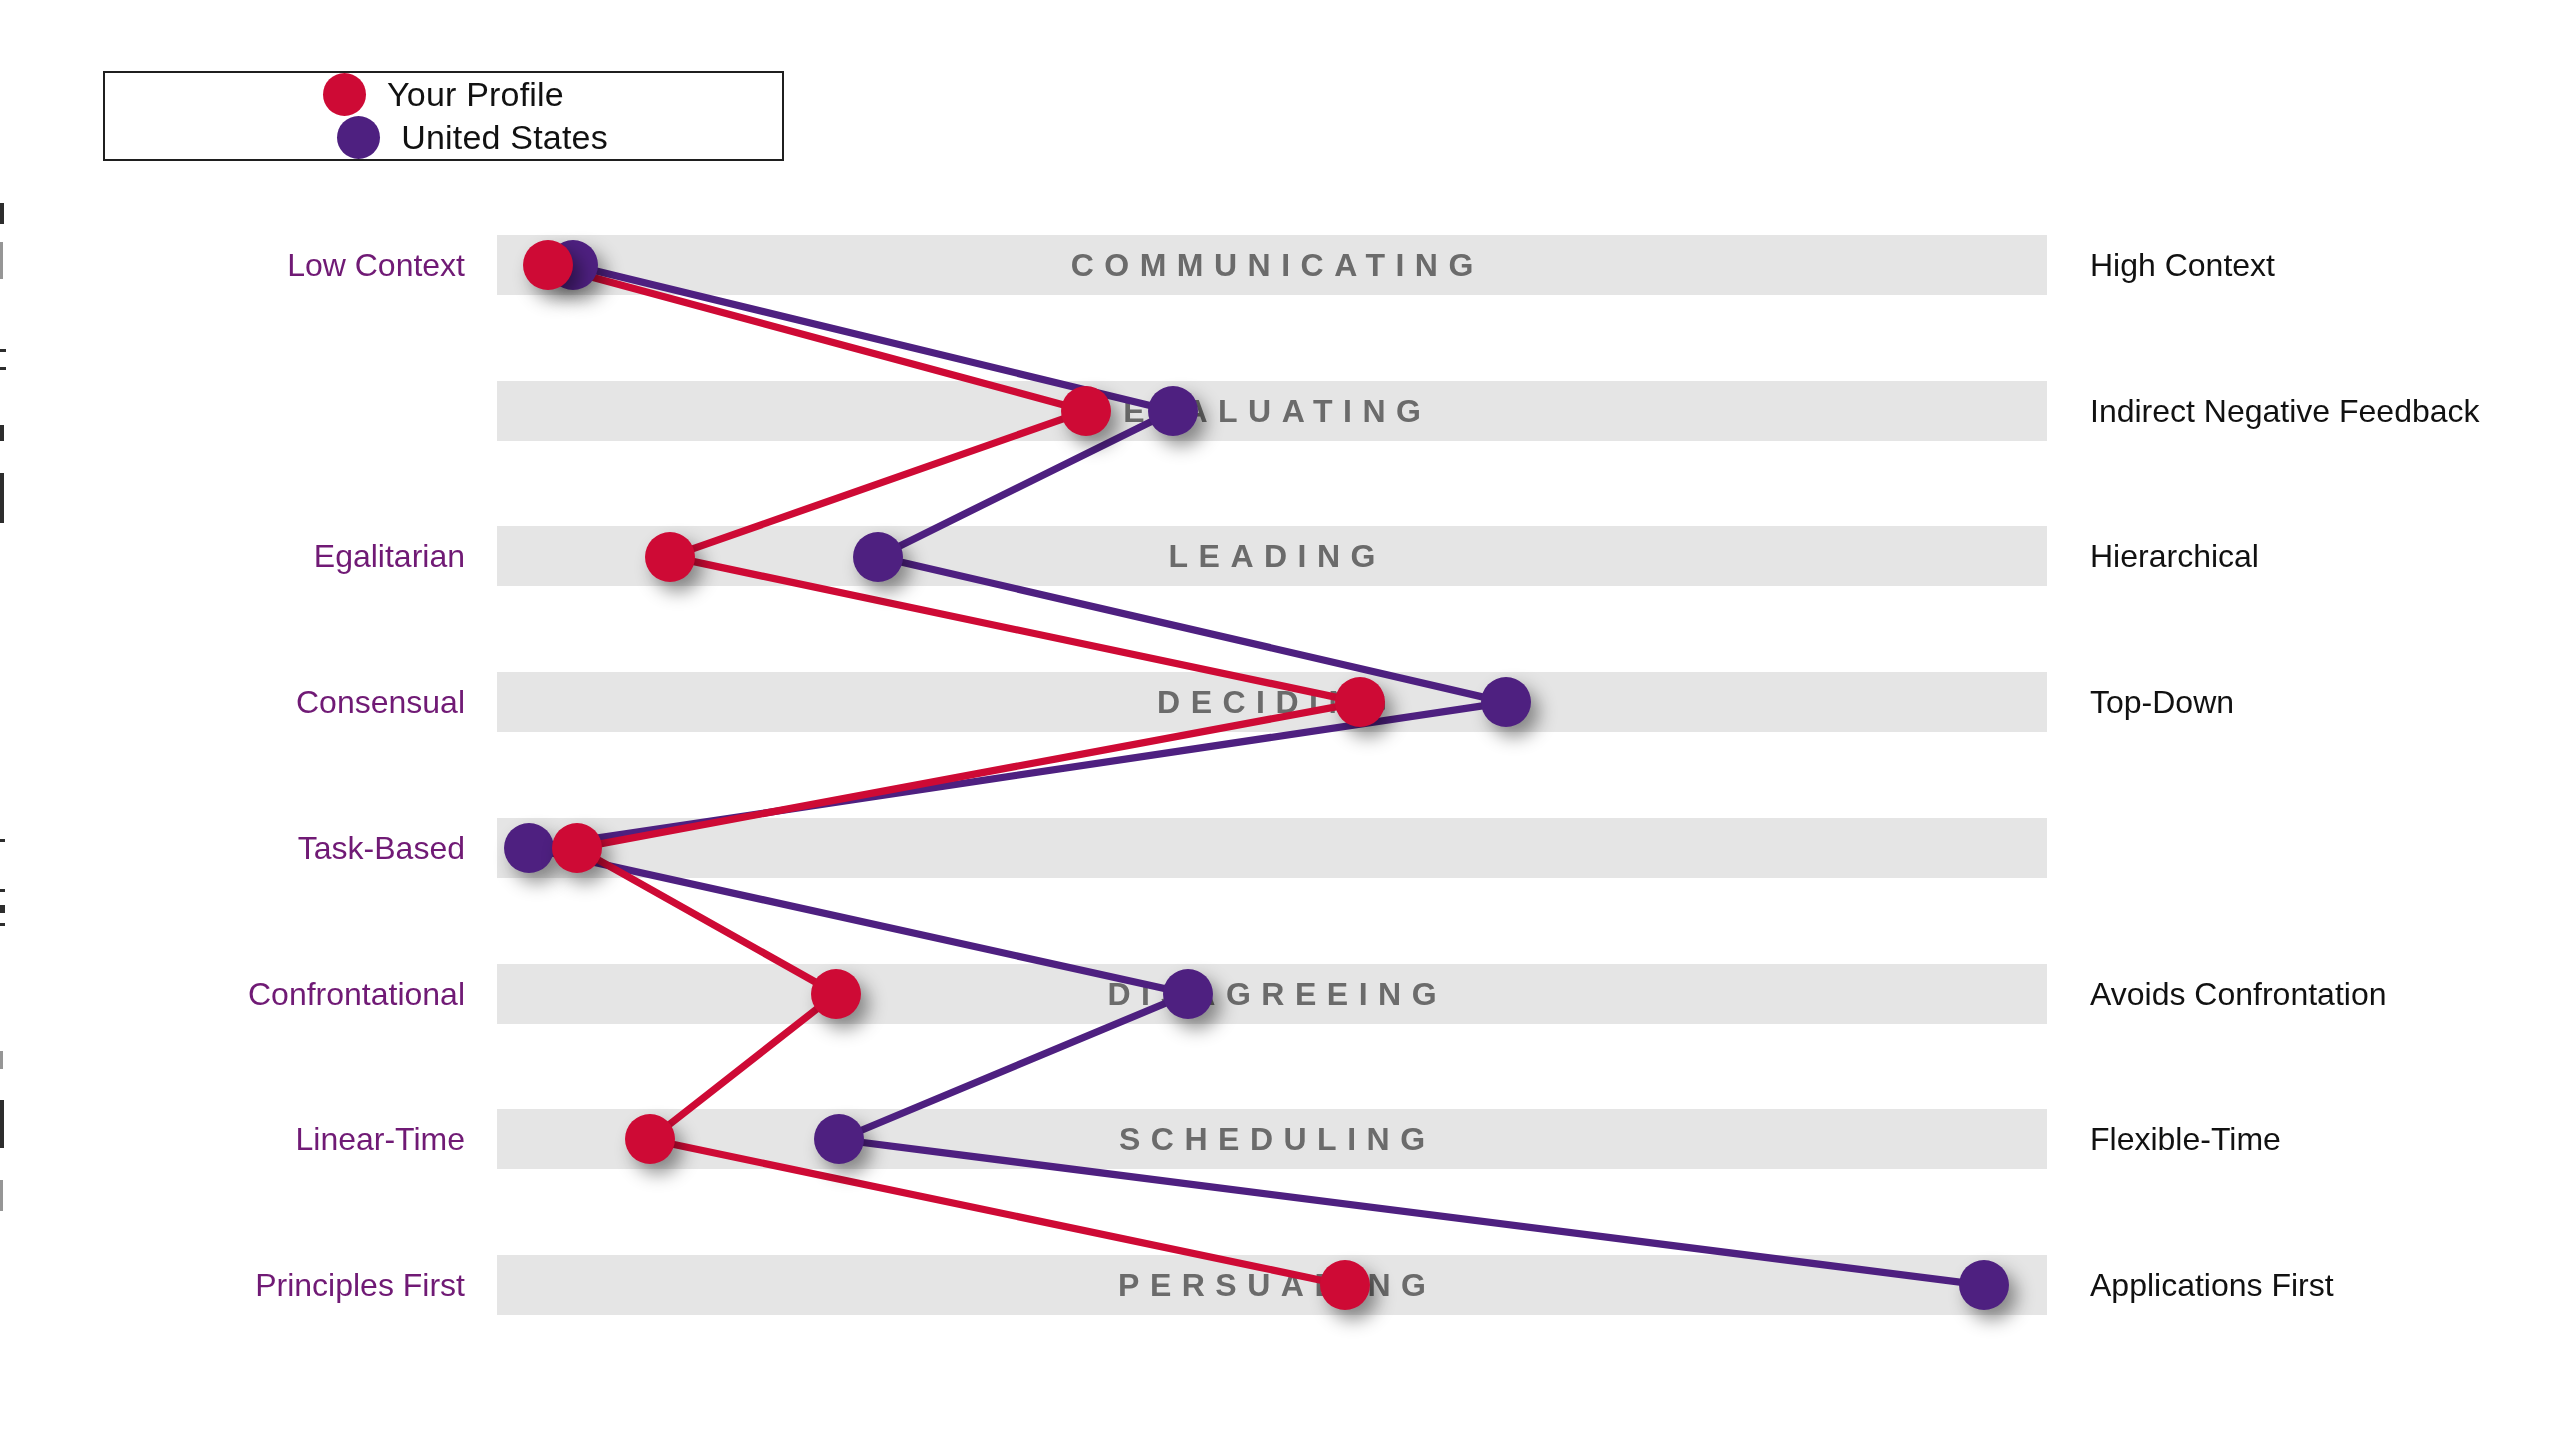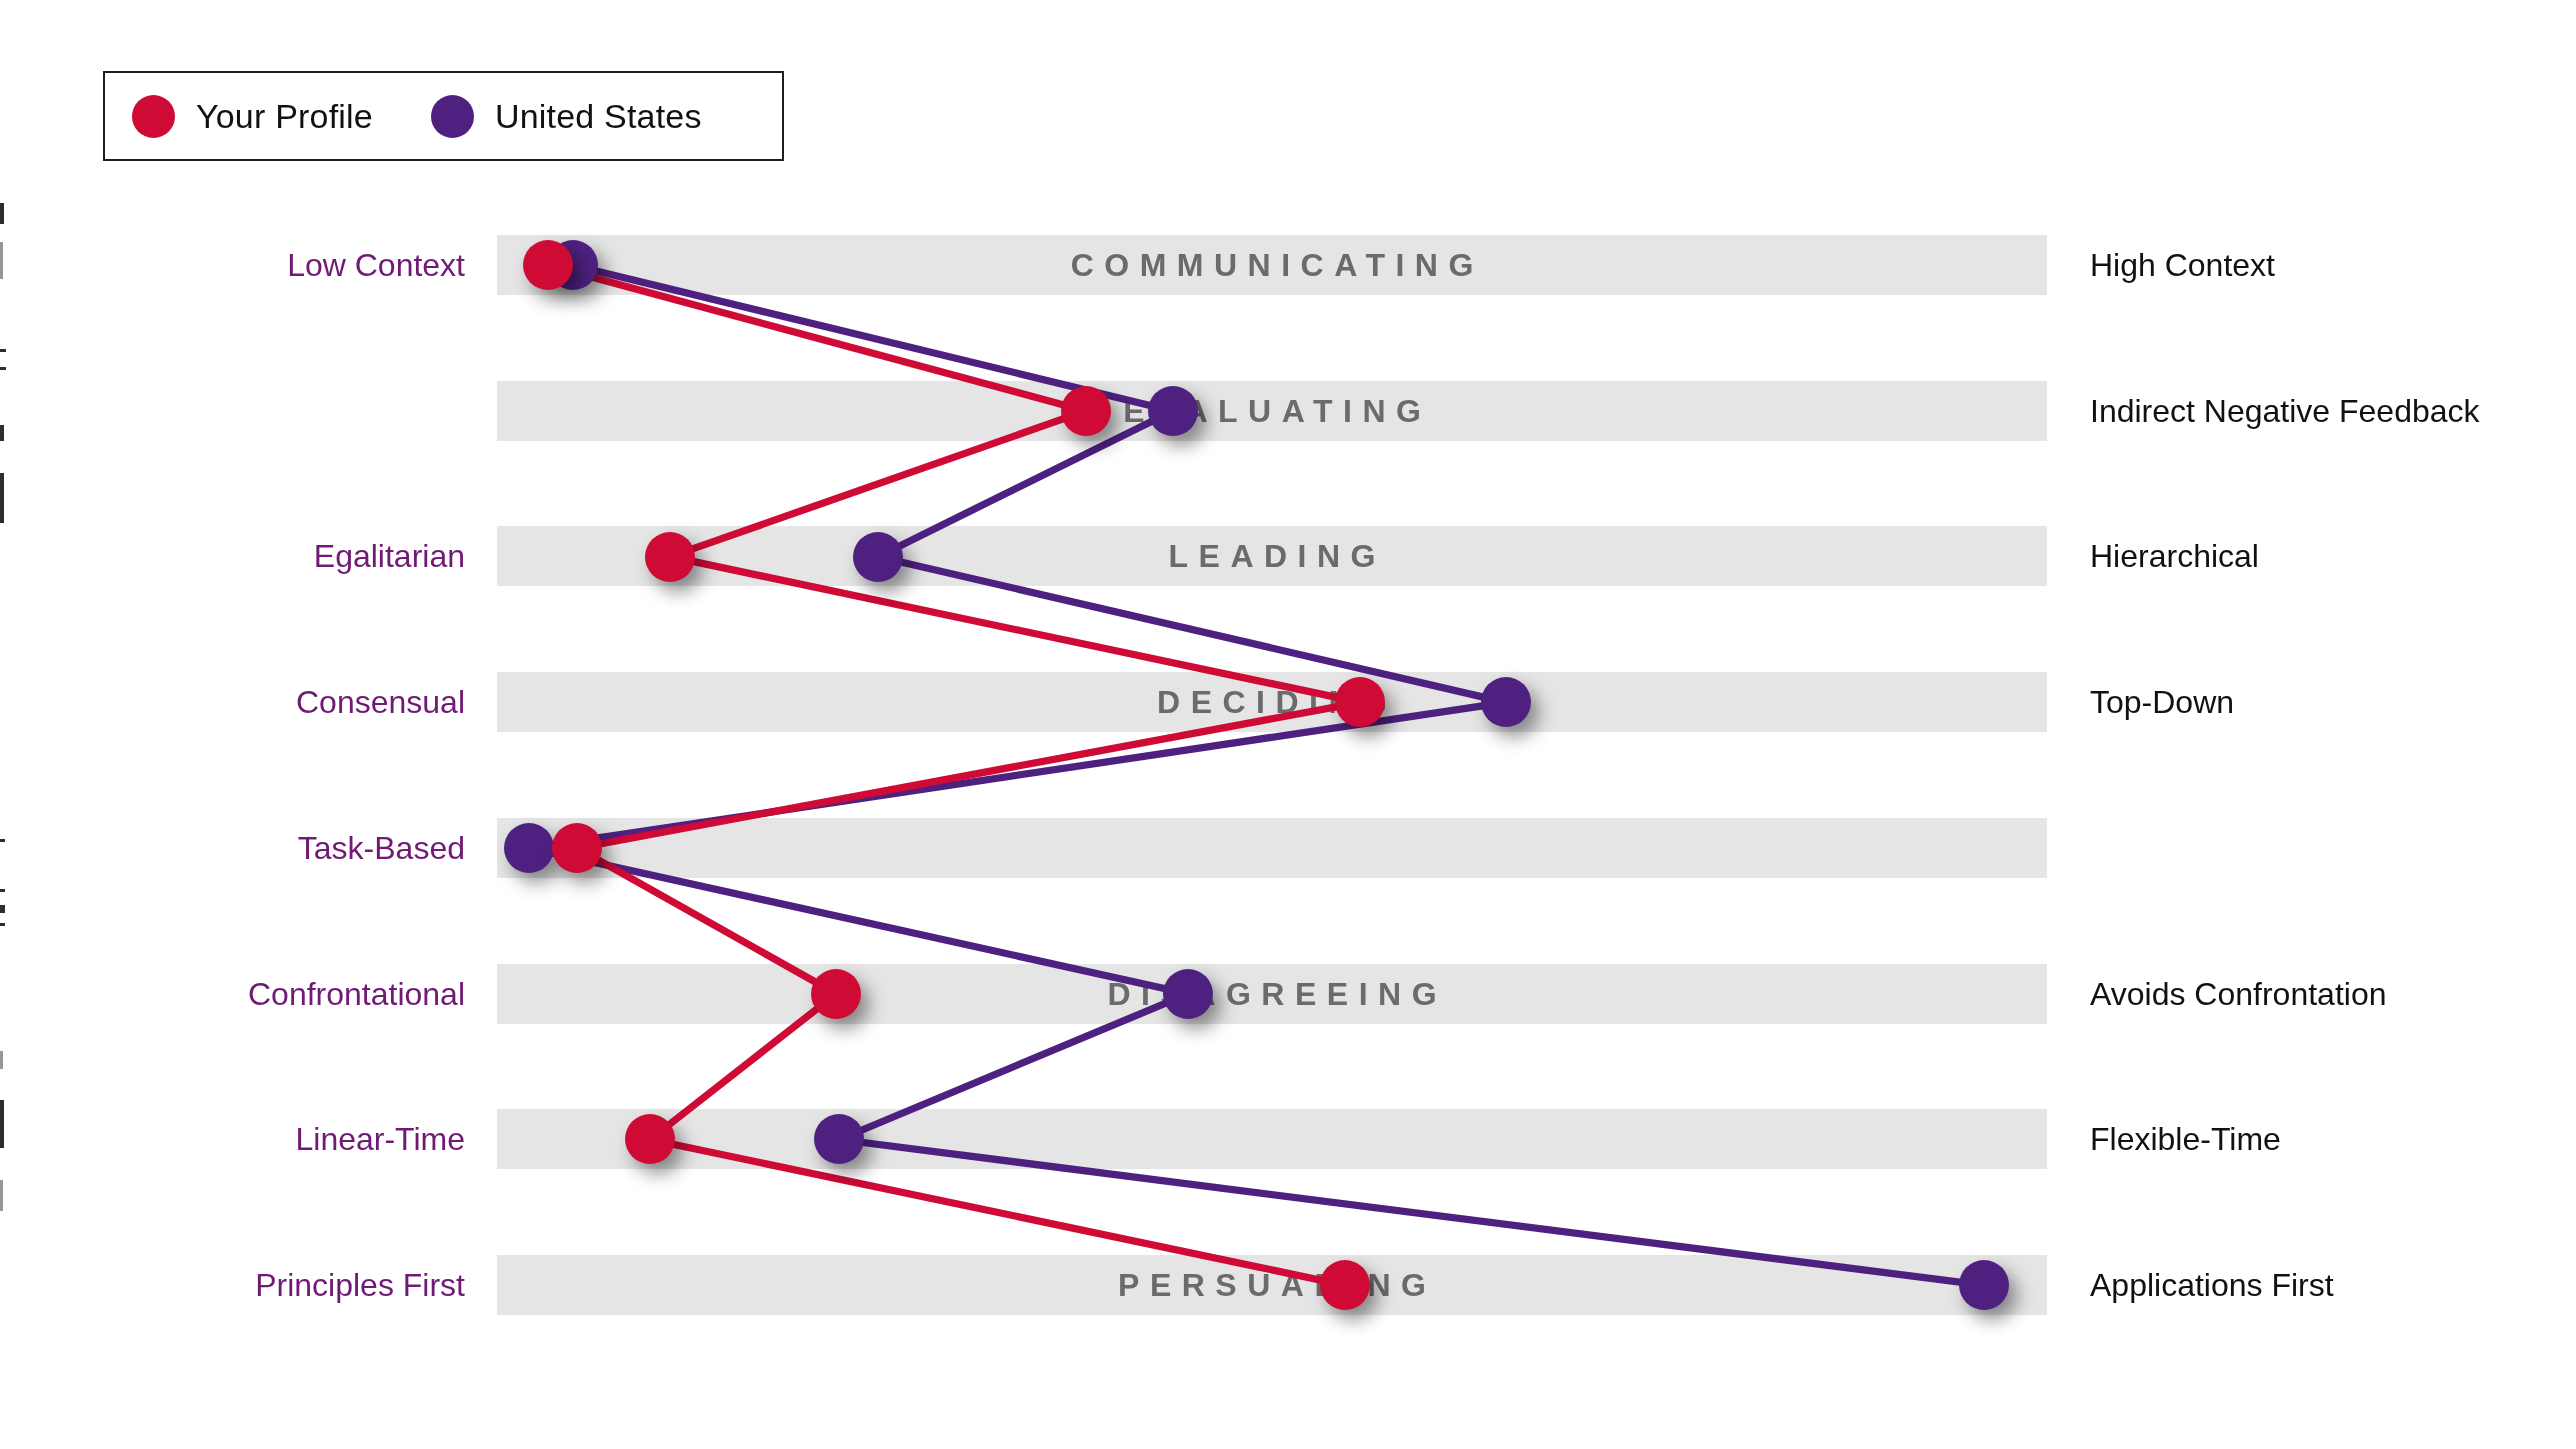--- a/index.html
+++ b/index.html
@@ -19,20 +19,21 @@
   .edge-artifact.gray { background: #8d8d8d; }
 
   
   #legend {
     position: absolute; left: 103px; top: 71px;
     width: 681px; height: 90px;
     border: 2.4px solid #1f1f1f; background: #ffffff;
     display: flex; align-items: center; gap: 0px;
     padding: 0 27px;
     z-index: 40;
+    flex-direction: column;
   }
   .legend-entry { display: flex; align-items: center; }
   .legend-entry + .legend-entry { margin-left: 58px; }
   .legend-dot {
     width: 43px; height: 43px; border-radius: 50%;
     flex: 0 0 auto;
   }
   .legend-label {
     margin-left: 21px;
     font-size: 34px; color: #111; white-space: nowrap;
@@ -138,20 +139,21 @@
         <div class="label-left">Task-Based</div>
       </div>
       <div class="row" style="top: 964px;">
         <div class="band" style="background: rgb(229, 229, 229);"></div>
         <div class="band-title" style="color: rgb(107, 107, 107);">DISAGREEING</div>
         <div class="label-left">Confrontational</div>
         <div class="label-right">Avoids Confrontation</div>
       </div>
       <div class="row" style="top: 1109px;">
         <div class="band" style="background: rgb(229, 229, 229);"></div>
+        <div class="band-title" style="color: rgb(107, 107, 107);">SCHEDULING</div>
         <div class="label-left">Linear-Time</div>
         <div class="label-right">Flexible-Time</div>
       </div>
       <div class="row" style="top: 1255px;">
         <div class="band" style="background: rgb(229, 229, 229);"></div>
         <div class="band-title" style="color: rgb(107, 107, 107);">PERSUADING</div>
         <div class="label-left">Principles First</div>
         <div class="label-right">Applications First</div>
       </div>
     </div>

